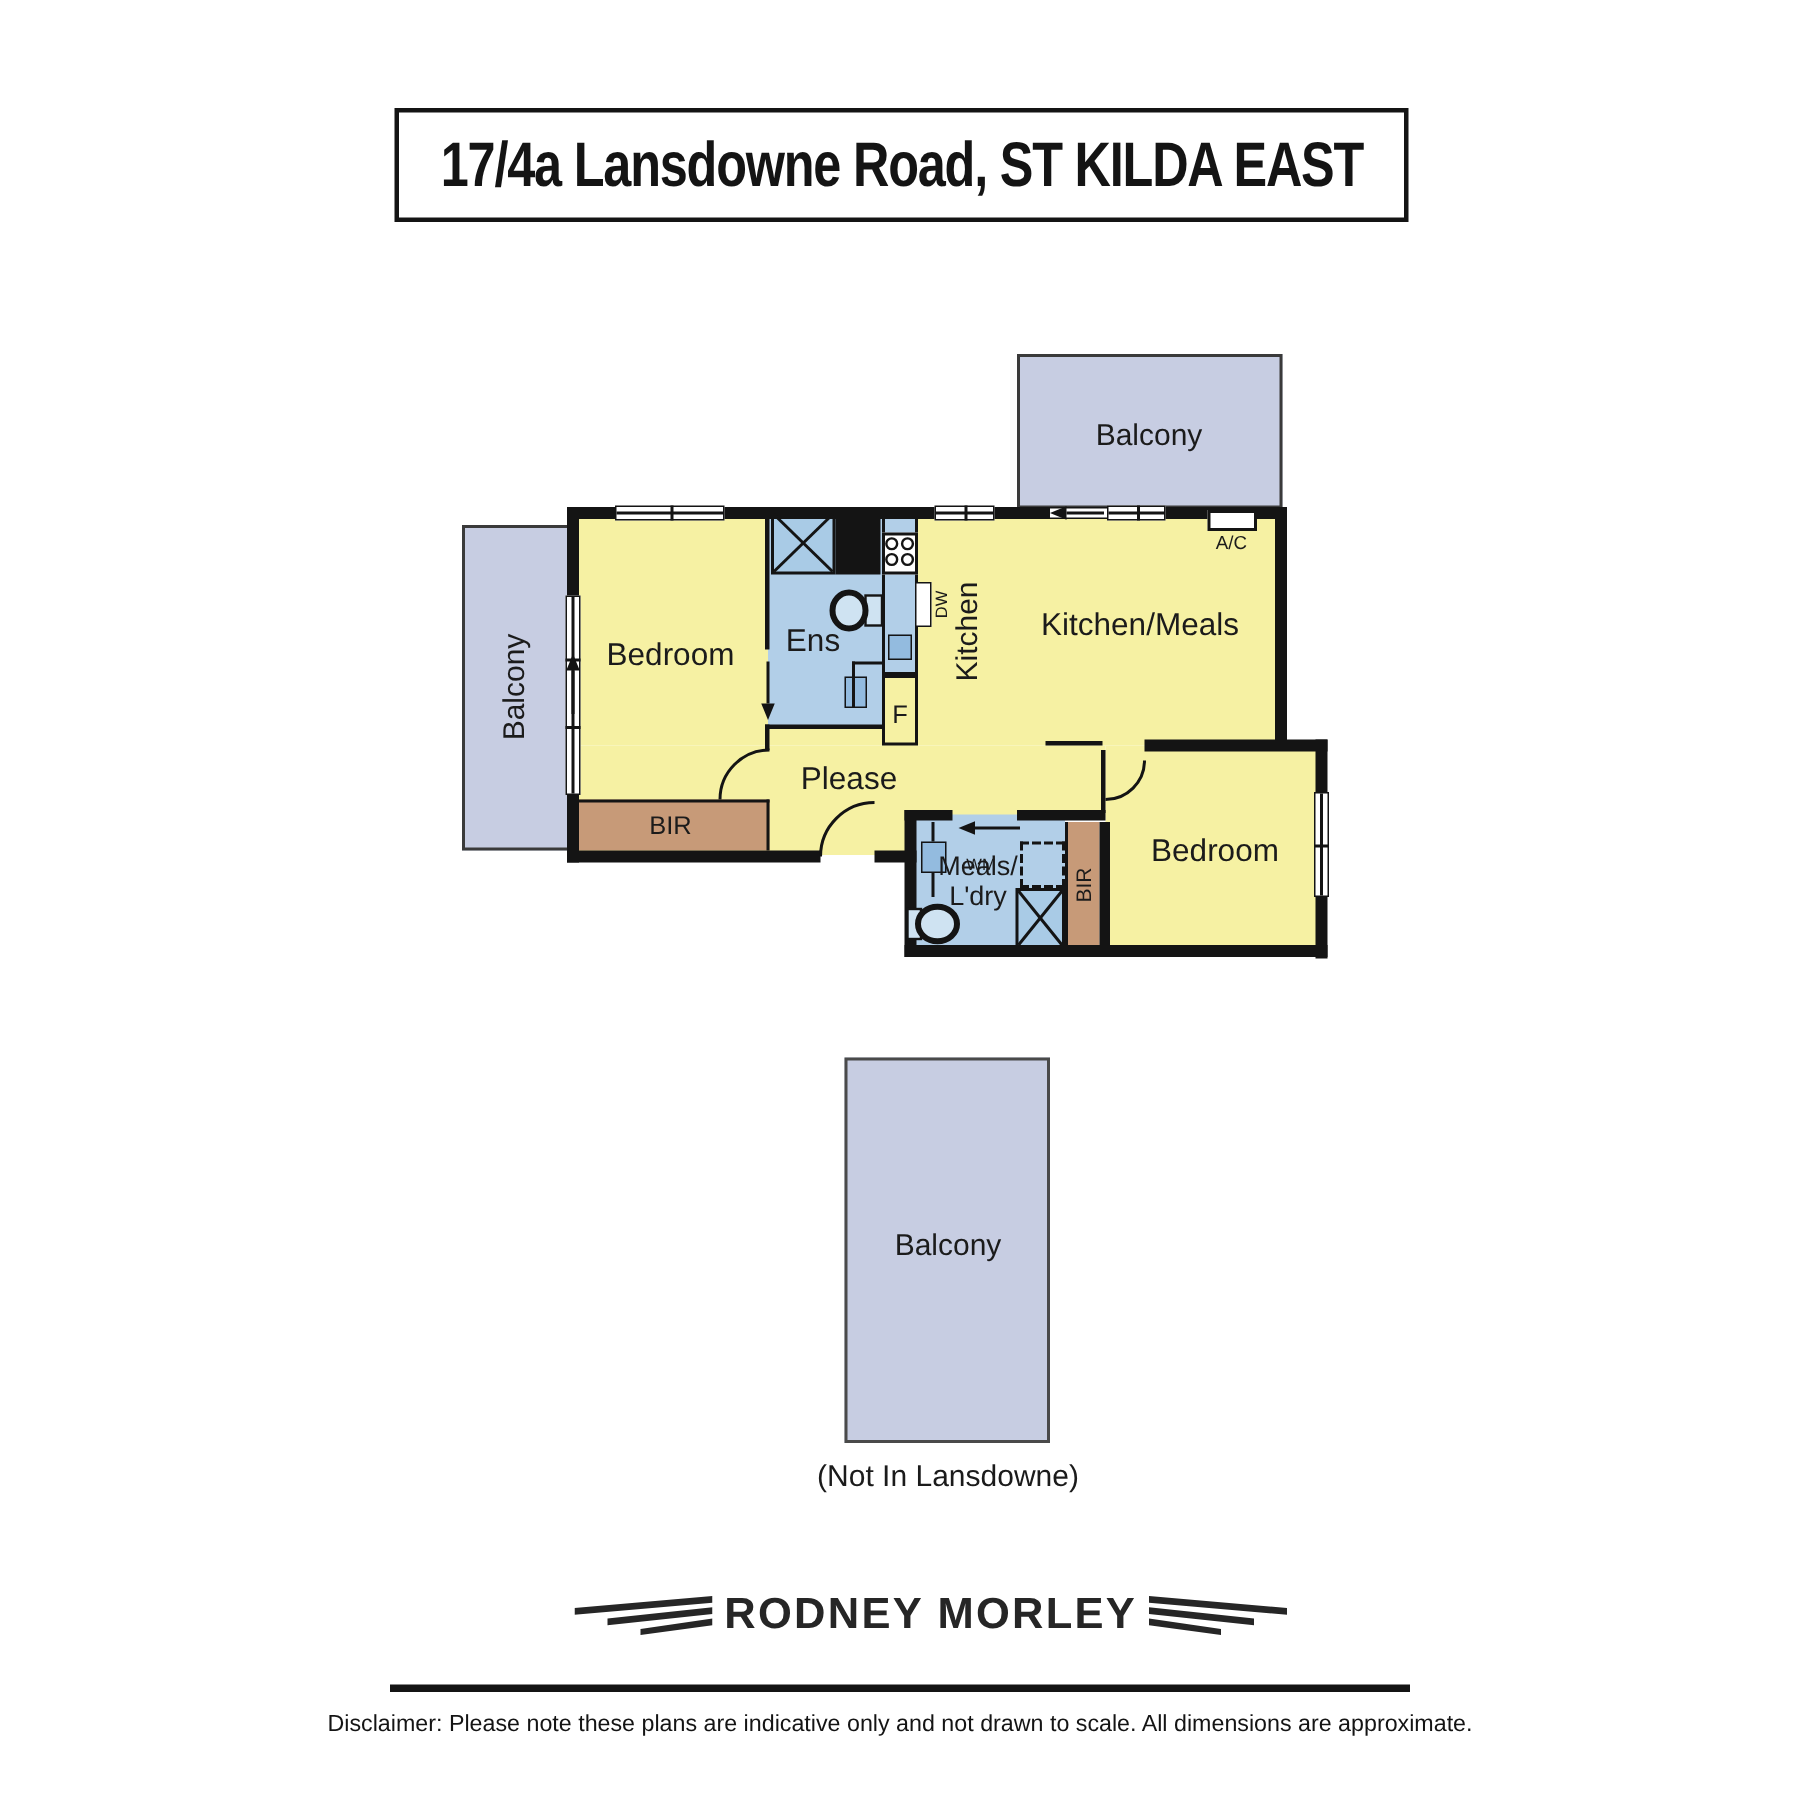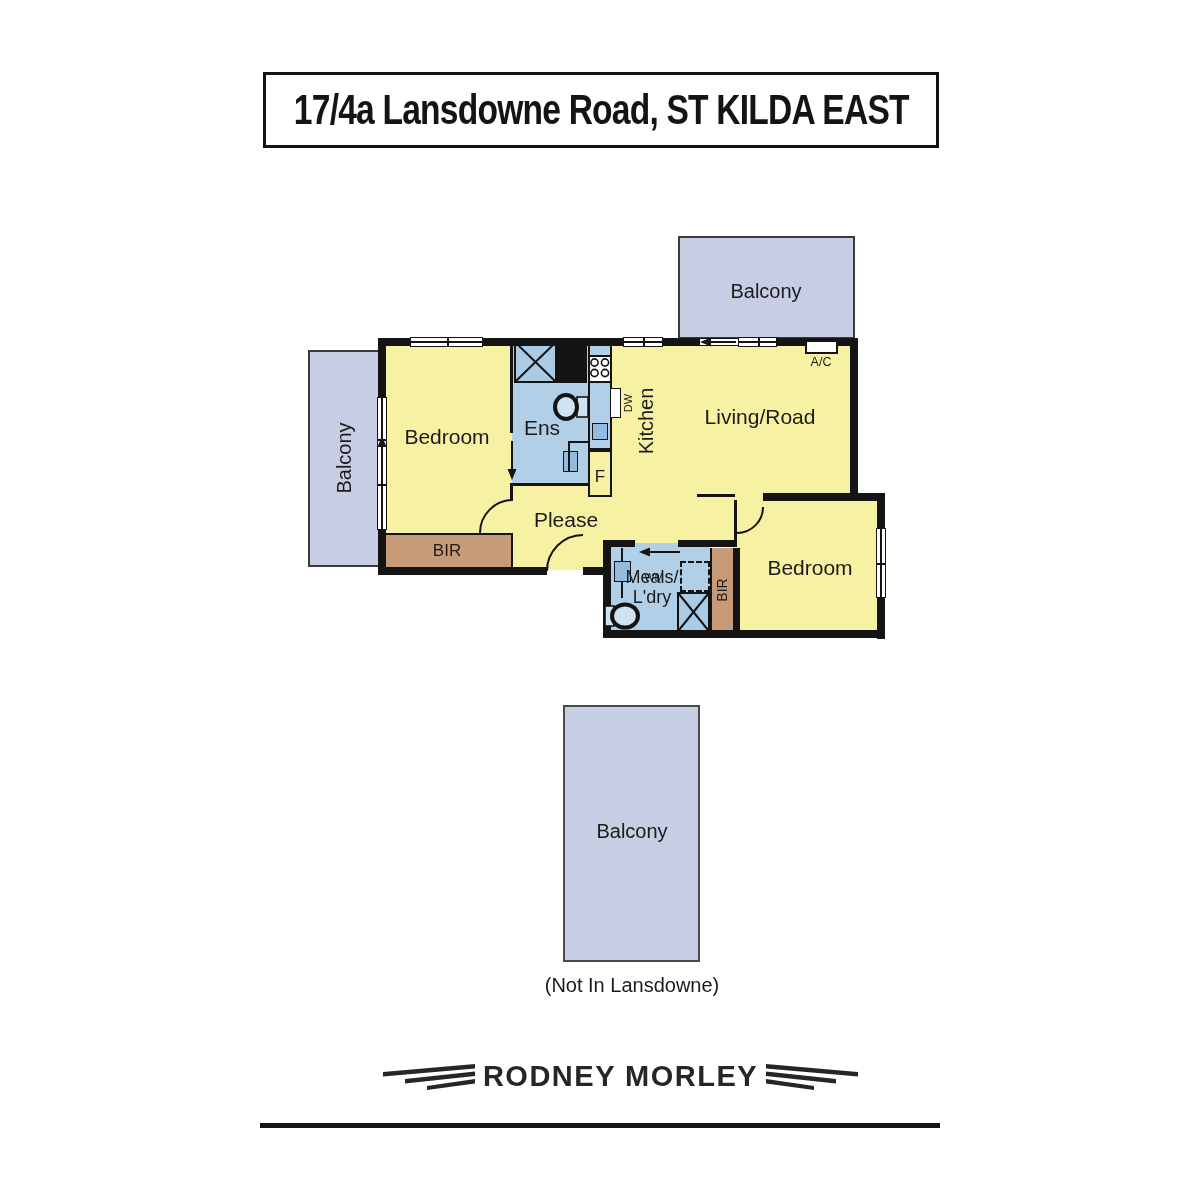--- a/index.html
+++ b/index.html
@@ -156,21 +156,21 @@
       </g>
     </svg>
 
     <div class="lbl" style="left:766px;top:291px;font-size:20px;">Balcony</div>
     <div class="lbl v" style="left:344px;top:458px;font-size:20px;">Balcony</div>
     <div class="lbl" style="left:447px;top:437px;font-size:21px;">Bedroom</div>
     <div class="lbl" style="left:542px;top:428px;font-size:21px;">Ens</div>
     <div class="lbl v" style="left:646px;top:421px;font-size:20px;">Kitchen</div>
     <div class="lbl v" style="left:628px;top:403px;font-size:11px;">DW</div>
     <div class="lbl" style="left:600px;top:477px;font-size:17px;">F</div>
-    <div class="lbl" style="left:760px;top:417px;font-size:21px;">Living/Road</div>
+    <div class="lbl" style="left:760px;top:417px;font-size:21px;">Kitchen/Meals</div>
     <div class="lbl" style="left:821px;top:362px;font-size:12.5px;">A/C</div>
     <div class="lbl" style="left:566px;top:520px;font-size:21px;">Please</div>
     <div class="lbl" style="left:447px;top:551px;font-size:17px;">BIR</div>
     <div class="lbl" style="left:652px;top:588px;font-size:18px;text-align:center;line-height:1.1;">
       <div>Meals/</div>
       <div>L'dry</div>
     </div>
     <div class="lbl" style="left:654px;top:577px;font-size:11px;">WM</div>
     <div class="lbl v" style="left:722px;top:590px;font-size:14px;">BIR</div>
     <div class="lbl" style="left:810px;top:568px;font-size:21px;">Bedroom</div>
@@ -192,14 +192,15 @@
     <svg width="92" height="27" viewBox="0 0 92 27" style="transform:scaleX(-1);">
       <g fill="#262626">
         <polygon points="0,9 92,1 92,5.5 0,13.5"></polygon>
         <polygon points="22,16 92,8.5 92,13 22,20.5"></polygon>
         <polygon points="44,23 92,16 92,20.5 44,27"></polygon>
       </g>
     </svg>
   </div>
 
   <div id="disc-bar"></div>
+  <div class="disc" style="top:1150px;">Disclaimer: Please note these plans are indicative only and not drawn to scale. All dimensions are approximate.</div>
 
 </div>
 
 </body></html>

